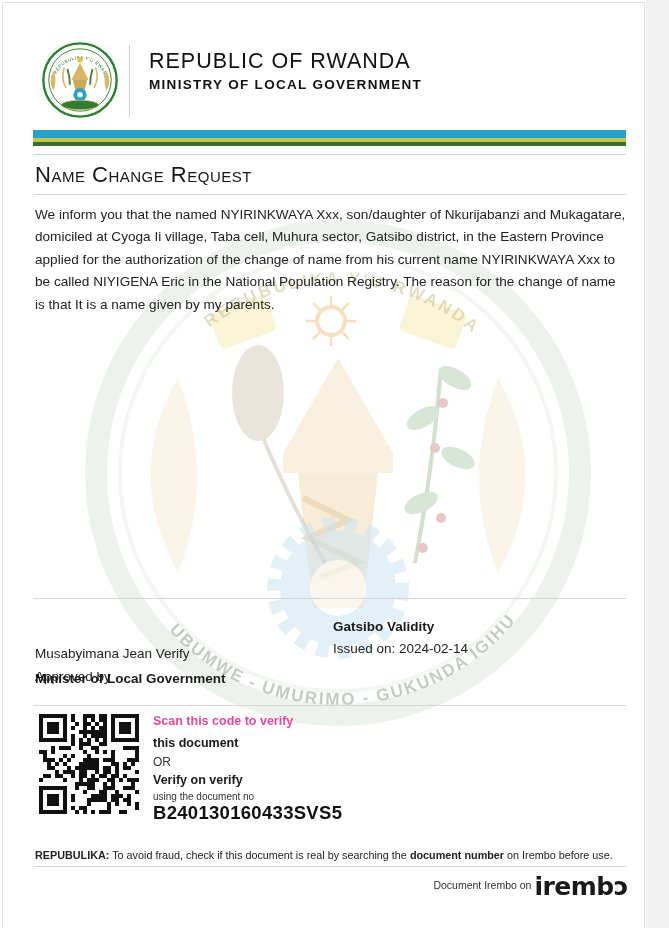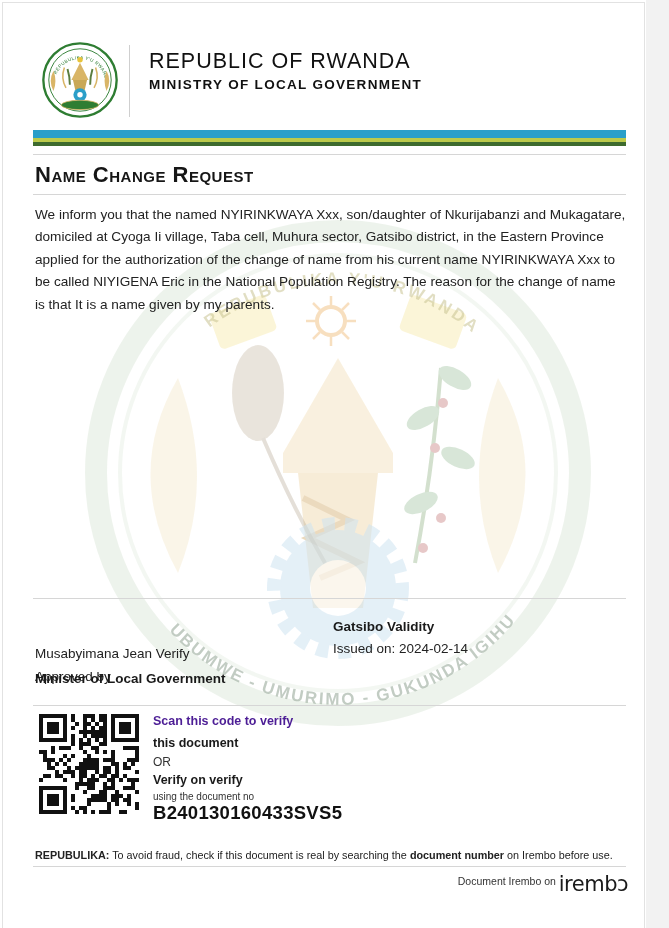--- a/index.html
+++ b/index.html
@@ -11,45 +11,45 @@
   .hdr-divider { position:absolute; left:126px; top:42px; width:1px; height:72px; background:#cfcfcf; }
   .hdr-title { position:absolute; left:146px; top:46px; font-size:21.5px; font-weight:normal; letter-spacing:1px; color:#111; }
   .hdr-sub { position:absolute; left:146px; top:74px; font-size:13.5px; font-weight:bold; letter-spacing:1.3px; color:#111; }
   
   .stripe { position:absolute; left:30px; top:127px; width:593px; height:16px; }
   .stripe .b { height:8px; background:#2a9fc9; }
   .stripe .y { height:4px; background:#bcca4b; }
   .stripe .g { height:4px; background:#3e6b2e; }
   .rule { position:absolute; left:30px; width:593px; height:0; border-top:1px solid #d6d6d6; }
   .r1 { top:151px; } .r2 { top:191px; } .r3 { top:595px; } .r4 { top:702px; } .r5 { top:863px; }
-  .doc-title { position:absolute; left:32px; top:159px; font-size:22px; font-weight:bold; font-variant:small-caps; letter-spacing:0.5px; color:#161616; }
+  .doc-title { position:absolute; left:32px; top:159px; font-size:22px; font-weight:normal; font-variant:small-caps; letter-spacing:0.5px; color:#161616; }
   .body-par { position:absolute; left:32px; top:201px; width:592px; font-size:13.6px; line-height:22.4px; color:#222; }
   
   .wm { position:absolute; left:60px; top:215px; width:550px; height:510px; pointer-events:none; }
   .content-layer { position:relative; z-index:2; }
   
   .apr-label { position:absolute; left:32px; top:618px; font-size:13.5px; color:#222;margin-top:48px; }
   .apr-name { position:absolute; left:32px; top:643px; font-size:13.5px; color:#222; }
   .apr-title { position:absolute; left:32px; top:668px; font-size:13.5px; font-weight:bold; color:#1a1a1a; }
   .val-label { position:absolute; left:330px; top:616px; font-size:13.5px; font-weight:bold; color:#1a1a1a; }
   .val-issued { position:absolute; left:330px; top:638px; font-size:13.5px; color:#222; }
   
   .qr { position:absolute; left:36px; top:711px; width:100px; height:100px; }
-  .v1 { position:absolute; left:150px; top:711px; font-size:12.5px; font-weight:bold; color:#4c1d95; }
+  .v1 { position:absolute; left:150px; top:711px; font-size:12.5px; font-weight:bold; color:#ec4899; }
   .v2 { position:absolute; left:150px; top:733px; font-size:12.5px; font-weight:bold; color:#1a1a1a; }
   .v3 { position:absolute; left:150px; top:752px; font-size:12px; color:#333; }
   .v4 { position:absolute; left:150px; top:770px; font-size:12.5px; font-weight:bold; color:#1a1a1a; }
   .v5 { position:absolute; left:150px; top:788px; font-size:10px; color:#333; }
   .vnum { position:absolute; left:150px; top:799px; font-size:18.5px; font-weight:600; letter-spacing:0.3px; color:#111; }
   
   .disc { position:absolute; left:32px; top:846px; width:592px; font-size:10.8px; color:#222; }
   .disc b { font-weight:bold; }
   .footer { position:absolute; left:30px; top:869px; width:595px; text-align:right; color:#1a1a1a; }
   .footer .small { font-size:10.5px; vertical-align:6px; color:#333; }
-  .footer .brand { font-size:21px; font-weight:400; letter-spacing:-0.5px; font-family:"DejaVu Sans", sans-serif; }
+  .footer .brand { font-size:25px; font-weight:700; letter-spacing:-0.5px; font-family:"DejaVu Sans", sans-serif; }
 </style>
 </head>
 <body>
 
 <div class="page">
 
   <svg class="wm" viewBox="0 0 550 510">
     <g opacity="0.10">
       <circle cx="275" cy="255" r="242" fill="none" stroke="#5b8f4e" stroke-width="22"></circle>
       <circle cx="275" cy="255" r="218" fill="none" stroke="#8fb585" stroke-width="4"></circle>

